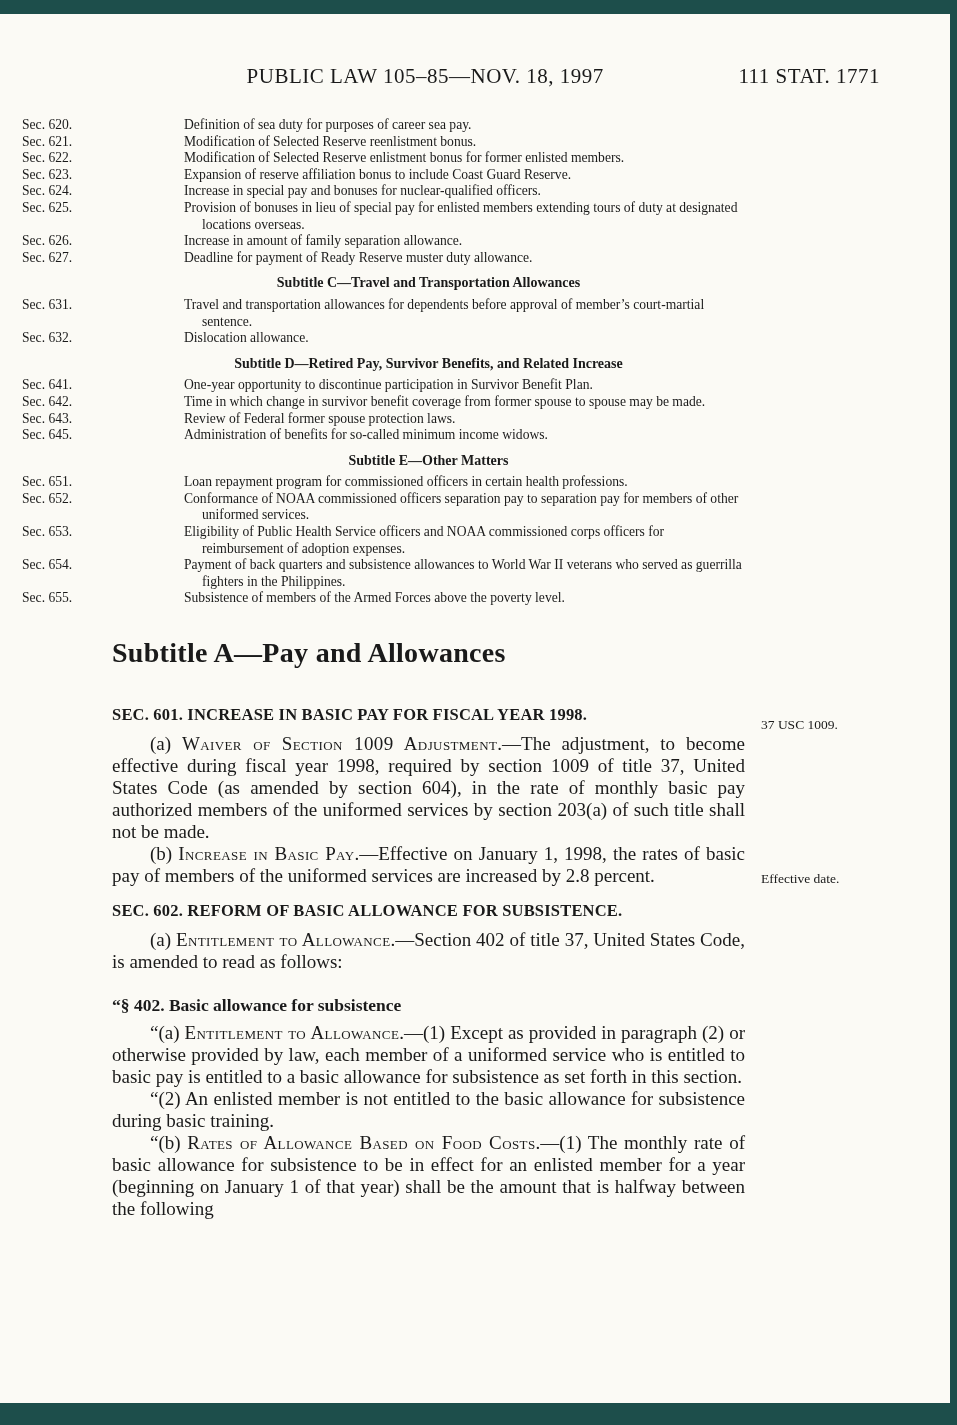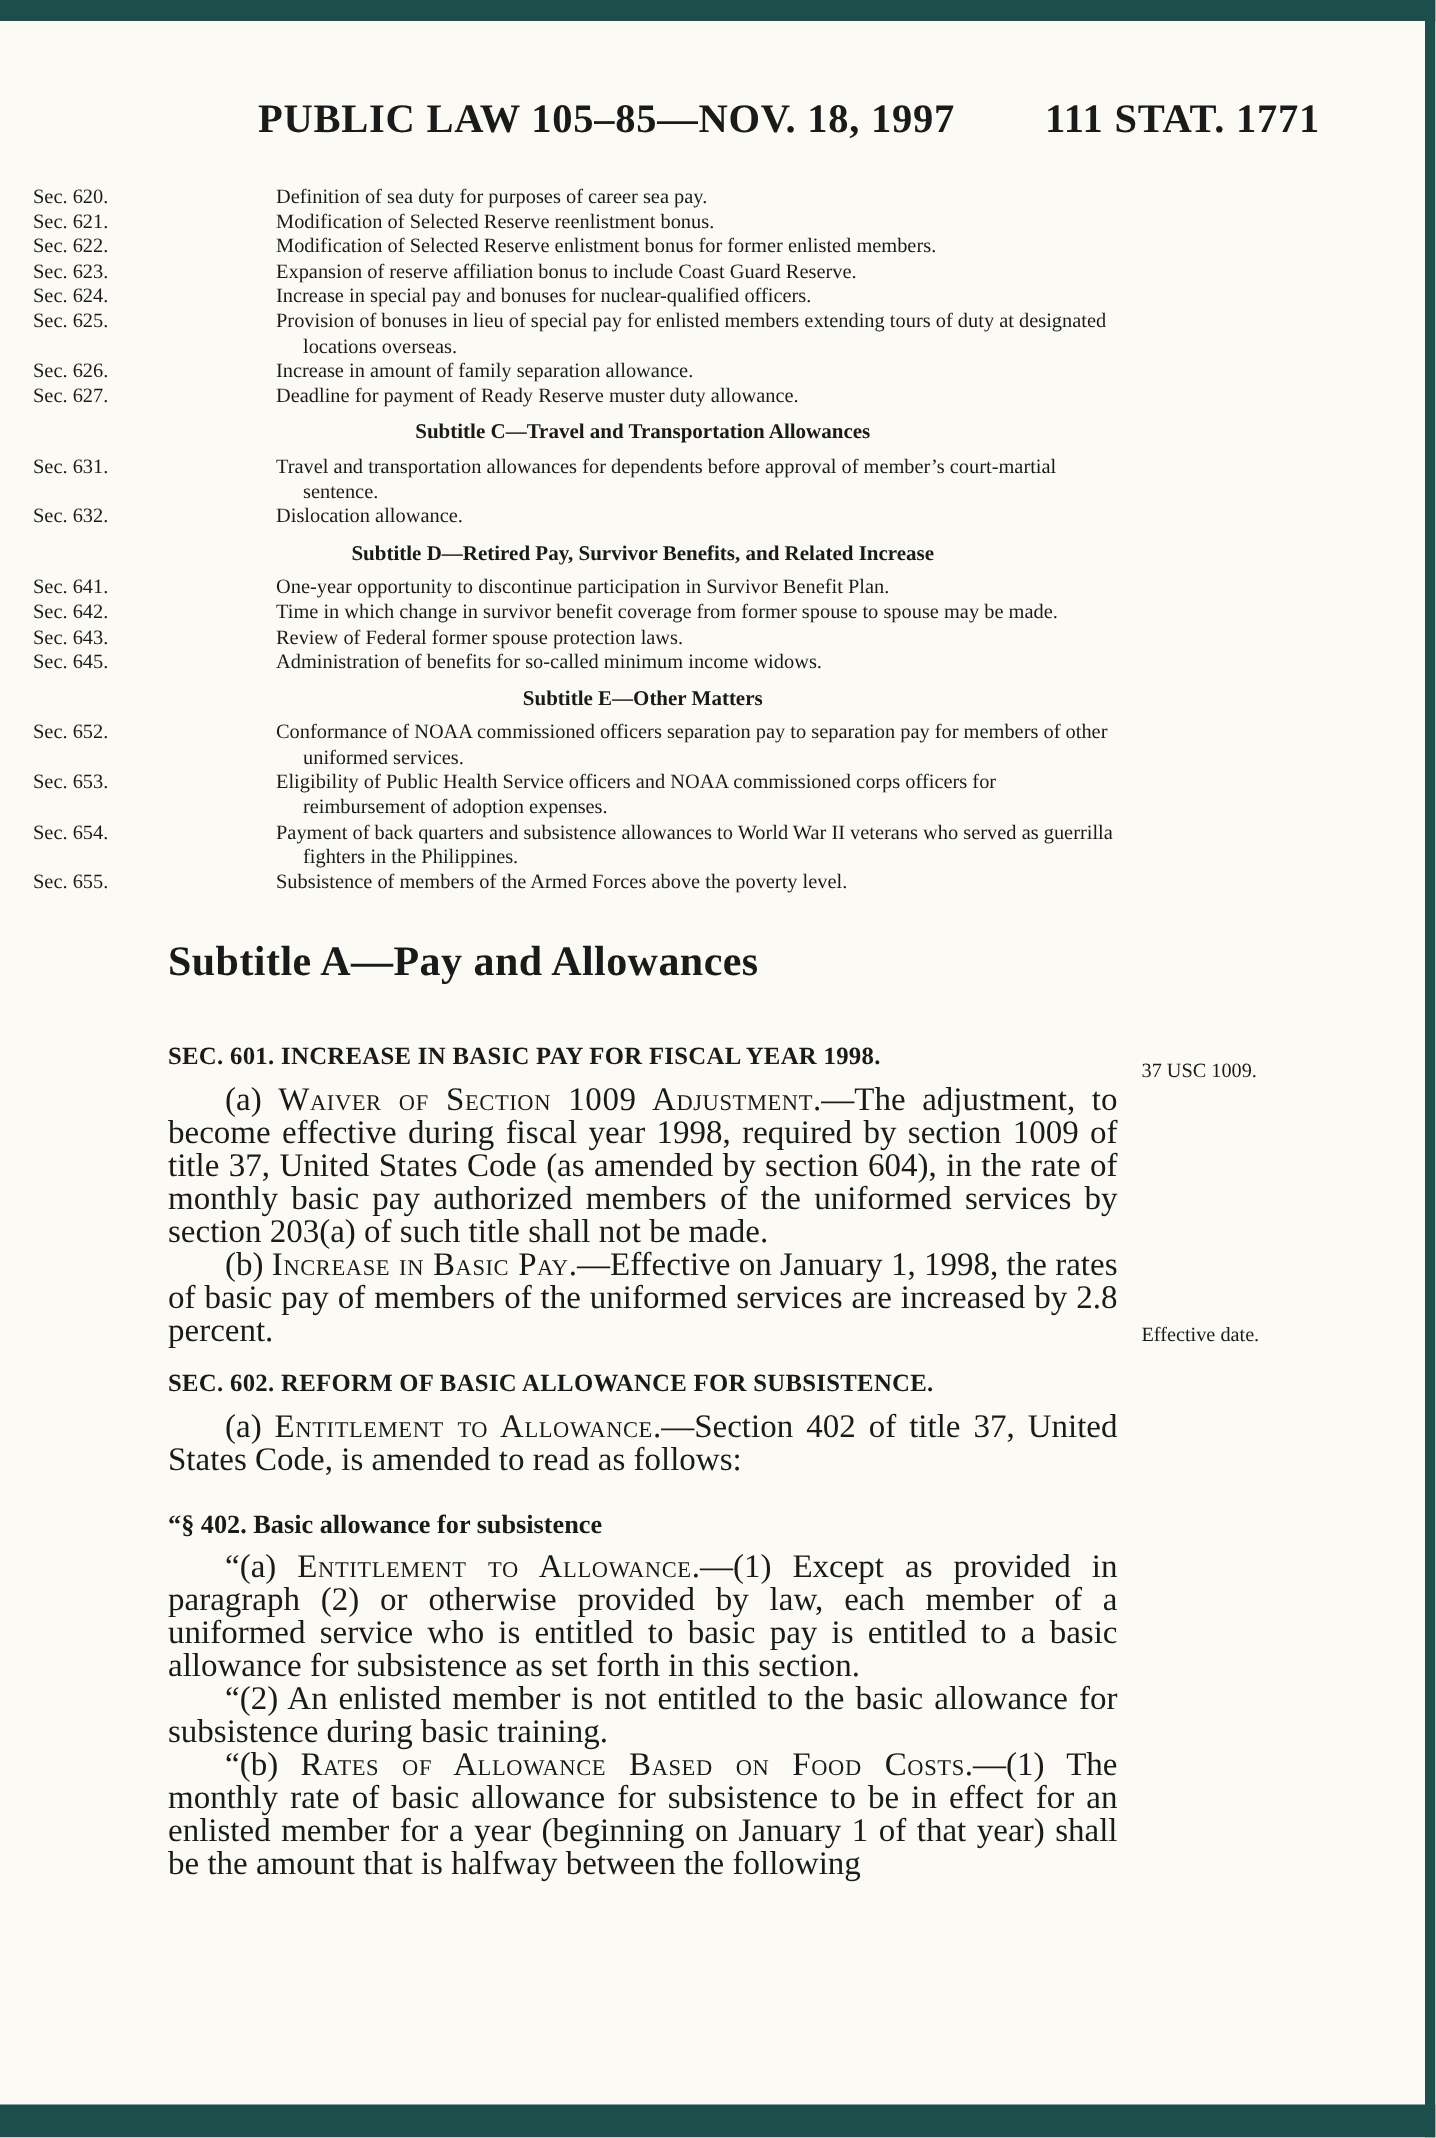--- a/index.html
+++ b/index.html
@@ -9,37 +9,37 @@
     color:var(--ink,#1a1a1a);
     font-family:"Liberation Serif","DejaVu Serif",serif;
   }
   .edge{position:absolute;background:var(--teal,#1d4e4b)}
   .edge-top{top:0;left:0;width:100%;height:14px}
   .edge-bottom{bottom:0;left:0;width:100%;height:22px}
   .edge-right{top:0;right:0;width:7px;height:100%}
 
   .page{padding:64px 0 0 112px}
 
-  .page-header{display:flex;width:768px;font-weight:bold;font-size:27px;letter-spacing:.5px;white-space:nowrap}
+  .page-header{display:flex;width:768px;font-weight:normal;font-size:21px;letter-spacing:.5px;white-space:nowrap}
   .header-title{width:633px;text-align:center}
   .header-stat{flex:1;text-align:right}
 
   .toc{margin-top:28px;width:633px;font-size:13.6px;line-height:16.6px}
   .toc-heading{text-align:center;font-weight:bold;margin:9px 0 5px;font-size:14px}
   .toc-item{padding-left:90px;text-indent:-90px}
   .toc-num{display:inline-block;width:72px}
 
   .subtitle-a{width:633px;text-align:left;font-weight:bold;font-size:28px;margin:30px 0 22px;letter-spacing:.3px}
 
   .block{display:flex;align-items:flex-end}
   .block-main{width:633px}
   .block-note{width:200px;box-sizing:border-box;padding-left:16px;padding-top:4px;font-size:13.5px;line-height:16px}
   .sec-heading{font-weight:bold;font-size:16.5px;margin:14px 0 8px;letter-spacing:.2px}
   .q-heading{font-weight:bold;font-size:17.5px;margin:22px 0 6px}
-  .para{font-size:22px;line-height:22px;text-align:justify;text-indent:38px}
+  .para{font-size:19px;line-height:22px;text-align:justify;text-indent:38px}
   .sc{font-variant:small-caps;letter-spacing:.4px}
 </style>
 </head>
 <body>
 
 <div class="edge edge-top"></div>
 <div class="edge edge-right"></div>
 <div class="edge edge-bottom"></div>
 
 <div class="page">
@@ -60,20 +60,21 @@
       <div class="toc-item"><span class="toc-num">Sec. 627.</span><span>Deadline for payment of Ready Reserve muster duty allowance.</span></div>
       <div class="toc-heading">Subtitle C—Travel and Transportation Allowances</div>
       <div class="toc-item"><span class="toc-num">Sec. 631.</span><span>Travel and transportation allowances for dependents before approval of member’s court-martial sentence.</span></div>
       <div class="toc-item"><span class="toc-num">Sec. 632.</span><span>Dislocation allowance.</span></div>
       <div class="toc-heading">Subtitle D—Retired Pay, Survivor Benefits, and Related Increase</div>
       <div class="toc-item"><span class="toc-num">Sec. 641.</span><span>One-year opportunity to discontinue participation in Survivor Benefit Plan.</span></div>
       <div class="toc-item"><span class="toc-num">Sec. 642.</span><span>Time in which change in survivor benefit coverage from former spouse to spouse may be made.</span></div>
       <div class="toc-item"><span class="toc-num">Sec. 643.</span><span>Review of Federal former spouse protection laws.</span></div>
       <div class="toc-item"><span class="toc-num">Sec. 645.</span><span>Administration of benefits for so-called minimum income widows.</span></div>
       <div class="toc-heading">Subtitle E—Other Matters</div>
+      <div class="toc-item"><span class="toc-num">Sec. 651.</span><span>Loan repayment program for commissioned officers in certain health professions.</span></div>
       <div class="toc-item"><span class="toc-num">Sec. 652.</span><span>Conformance of NOAA commissioned officers separation pay to separation pay for members of other uniformed services.</span></div>
       <div class="toc-item"><span class="toc-num">Sec. 653.</span><span>Eligibility of Public Health Service officers and NOAA commissioned corps officers for reimbursement of adoption expenses.</span></div>
       <div class="toc-item"><span class="toc-num">Sec. 654.</span><span>Payment of back quarters and subsistence allowances to World War II veterans who served as guerrilla fighters in the Philippines.</span></div>
       <div class="toc-item"><span class="toc-num">Sec. 655.</span><span>Subsistence of members of the Armed Forces above the poverty level.</span></div>
     </div>
 
   <div class="subtitle-a">Subtitle A—Pay and Allowances</div>
 
   <div>
       <div class="block">

